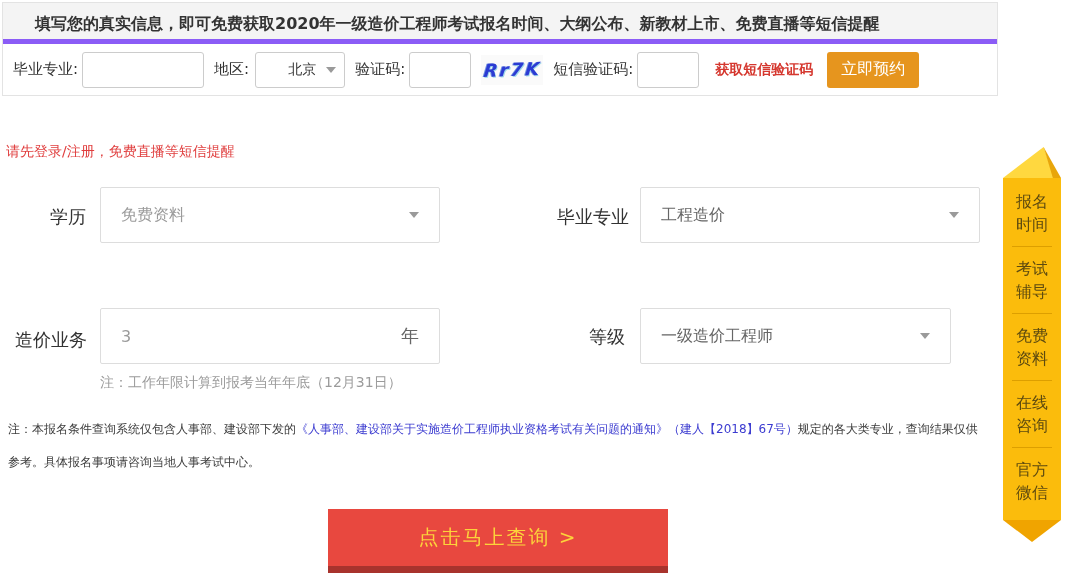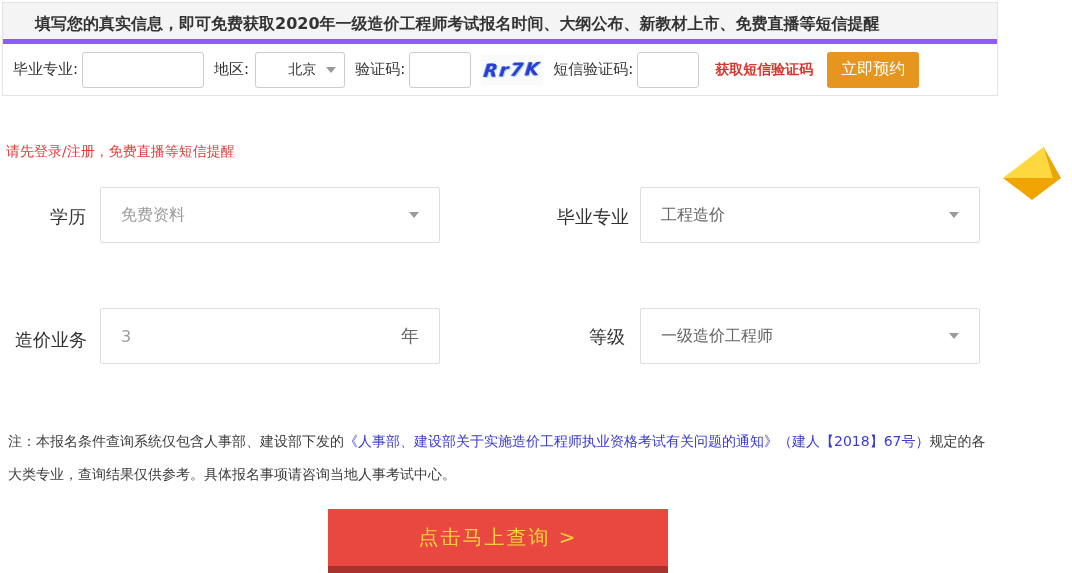--- a/index.html
+++ b/index.html
@@ -73,34 +73,34 @@
   .lab-exp   { left:15px;  top:306px;margin-top:22px; }
   .lab-level { left:589px; top:325px; }
 
   .select-box {
     position:absolute; background:#fff; border:1px solid #ddd; border-radius:2px;
     display:flex; align-items:center; justify-content:space-between;
     padding:0 20px; height:56px; cursor:pointer;
   }
   .box-edu   { left:100px; top:187px; width:340px; }
   .box-major { left:640px; top:187px; width:340px; }
-  .box-level { left:640px; top:308px; width:340px; }
+  .box-level { left:640px; top:308px; width:311px; }
   .box-exp   { left:100px; top:308px; width:340px; cursor:text; }
   .select-box .val  { font-size:16px; color:#666; }
   .select-box .val.ph { color:#9b9b9b; }
   .box-exp .unit { font-size:18px; color:#666; }
 
   .exp-note {
     position:absolute; left:100px; top:374px; font-size:14px; color:#9b9b9b; white-space:nowrap;
   }
 
   
   .disclaimer {
     position:absolute; left:8px; top:413px; width:980px;
-    font-size:14px; color:#3c3c3c; line-height:33px;margin-top:12px;
+    font-size:12px; color:#3c3c3c; line-height:33px;
   }
   .disclaimer a { color:#3b3bd0; text-decoration:none; cursor:pointer; }
 
   
   .query-btn {
     position:absolute; left:328px; top:509px; width:340px; height:64px;
     background:#e8483f; border:none; border-bottom:7px solid #a8332d; cursor:pointer;
     color:#fcd33b; font-size:20px; font-family:inherit; letter-spacing:2px;
   }
 
@@ -175,26 +175,34 @@
     <span class="val ph">3</span>
     <span class="unit">年</span>
   </div>
 
   <span class="fld-label lab-level">等级</span>
   <div class="select-box box-level">
     <span class="val">一级造价工程师</span>
     <span class="arrow-down"></span>
   </div>
 
+  <div class="exp-note">注：工作年限计算到报考当年年底（12月31日）</div>
 
   <div class="disclaimer"><span>注：本报名条件查询系统仅包含人事部、建设部下发的</span><a>《人事部、建设部关于实施造价工程师执业资格考试有关问题的通知》（建人【2018】67号）</a><span>规定的各大类专业，查询结果仅供参考。具体报名事项请咨询当地人事考试中心。</span></div>
 
   <button class="query-btn">点击马上查询 &gt;</button>
 
   <div class="ribbon">
     <div class="ribbon-fold">
       <div class="f1"></div>
       <div class="f2"></div>
     </div>
+    <div class="ribbon-body">
+      <div class="ribbon-item">报名时间</div>
+      <div class="ribbon-item">考试辅导</div>
+      <div class="ribbon-item">免费资料</div>
+      <div class="ribbon-item">在线咨询</div>
+      <div class="ribbon-item">官方微信</div>
+    </div>
     <div class="ribbon-tail"></div>
   </div>
 
 </div>
 
 </body></html>

